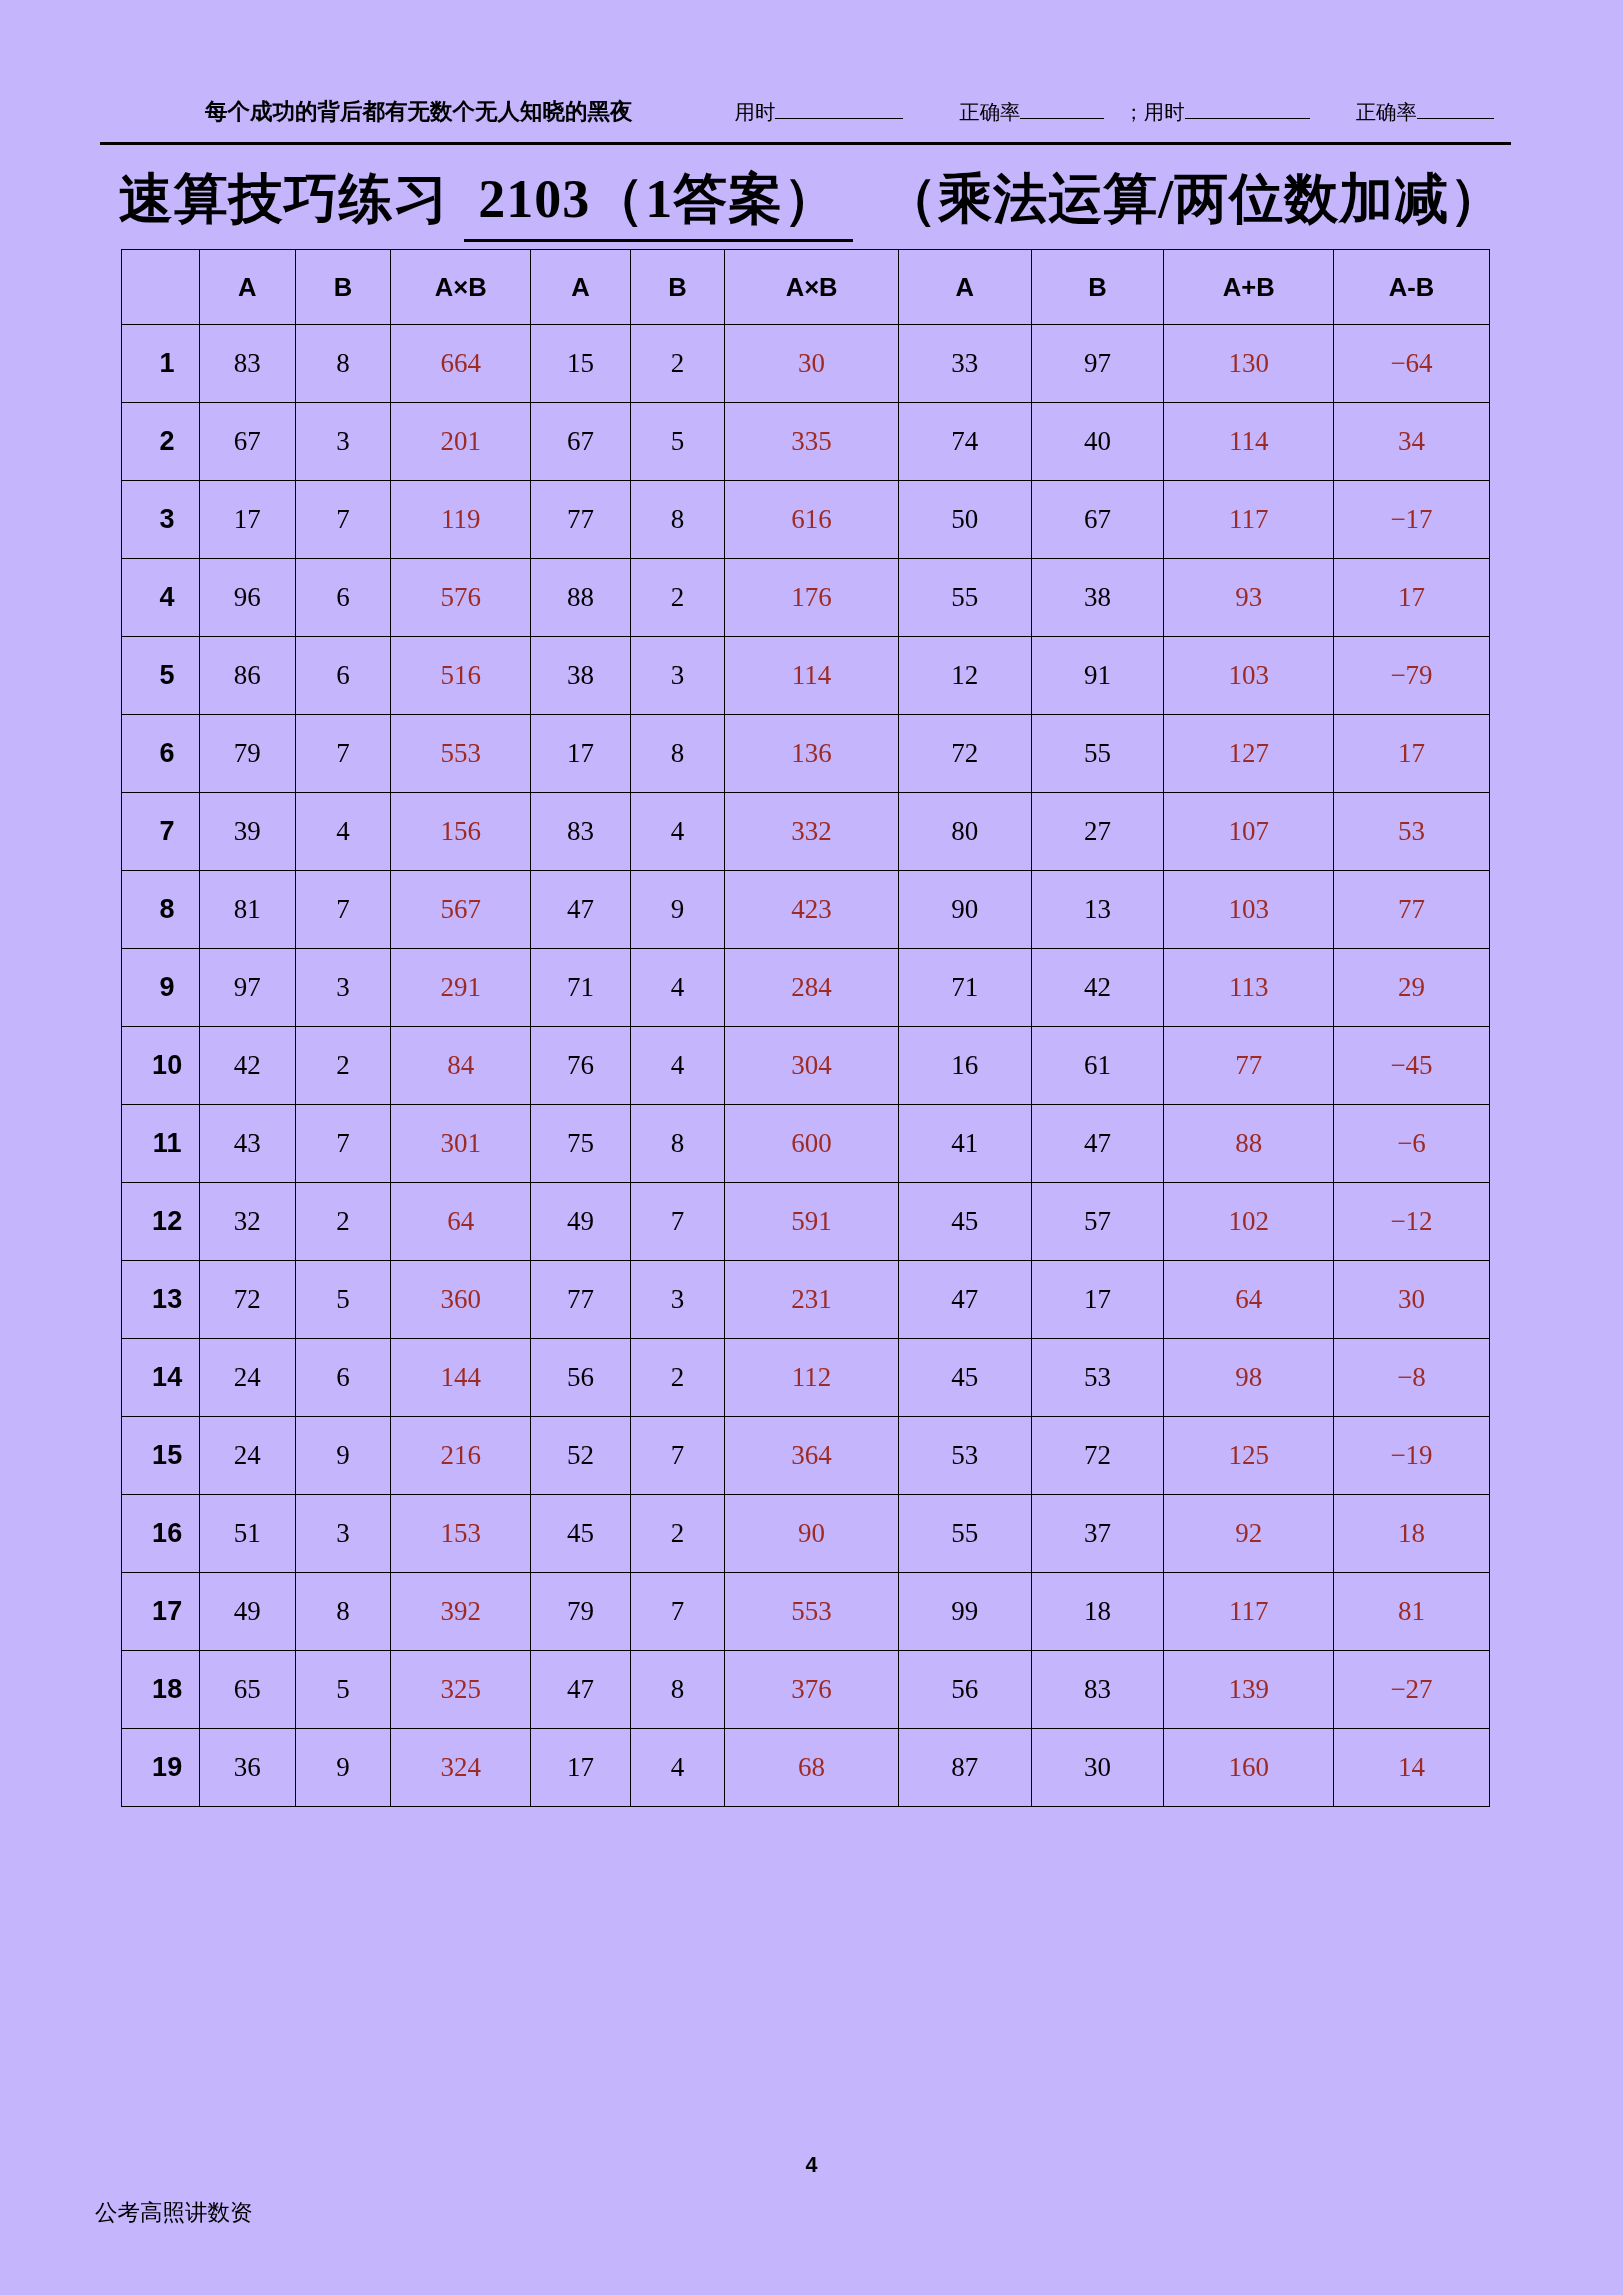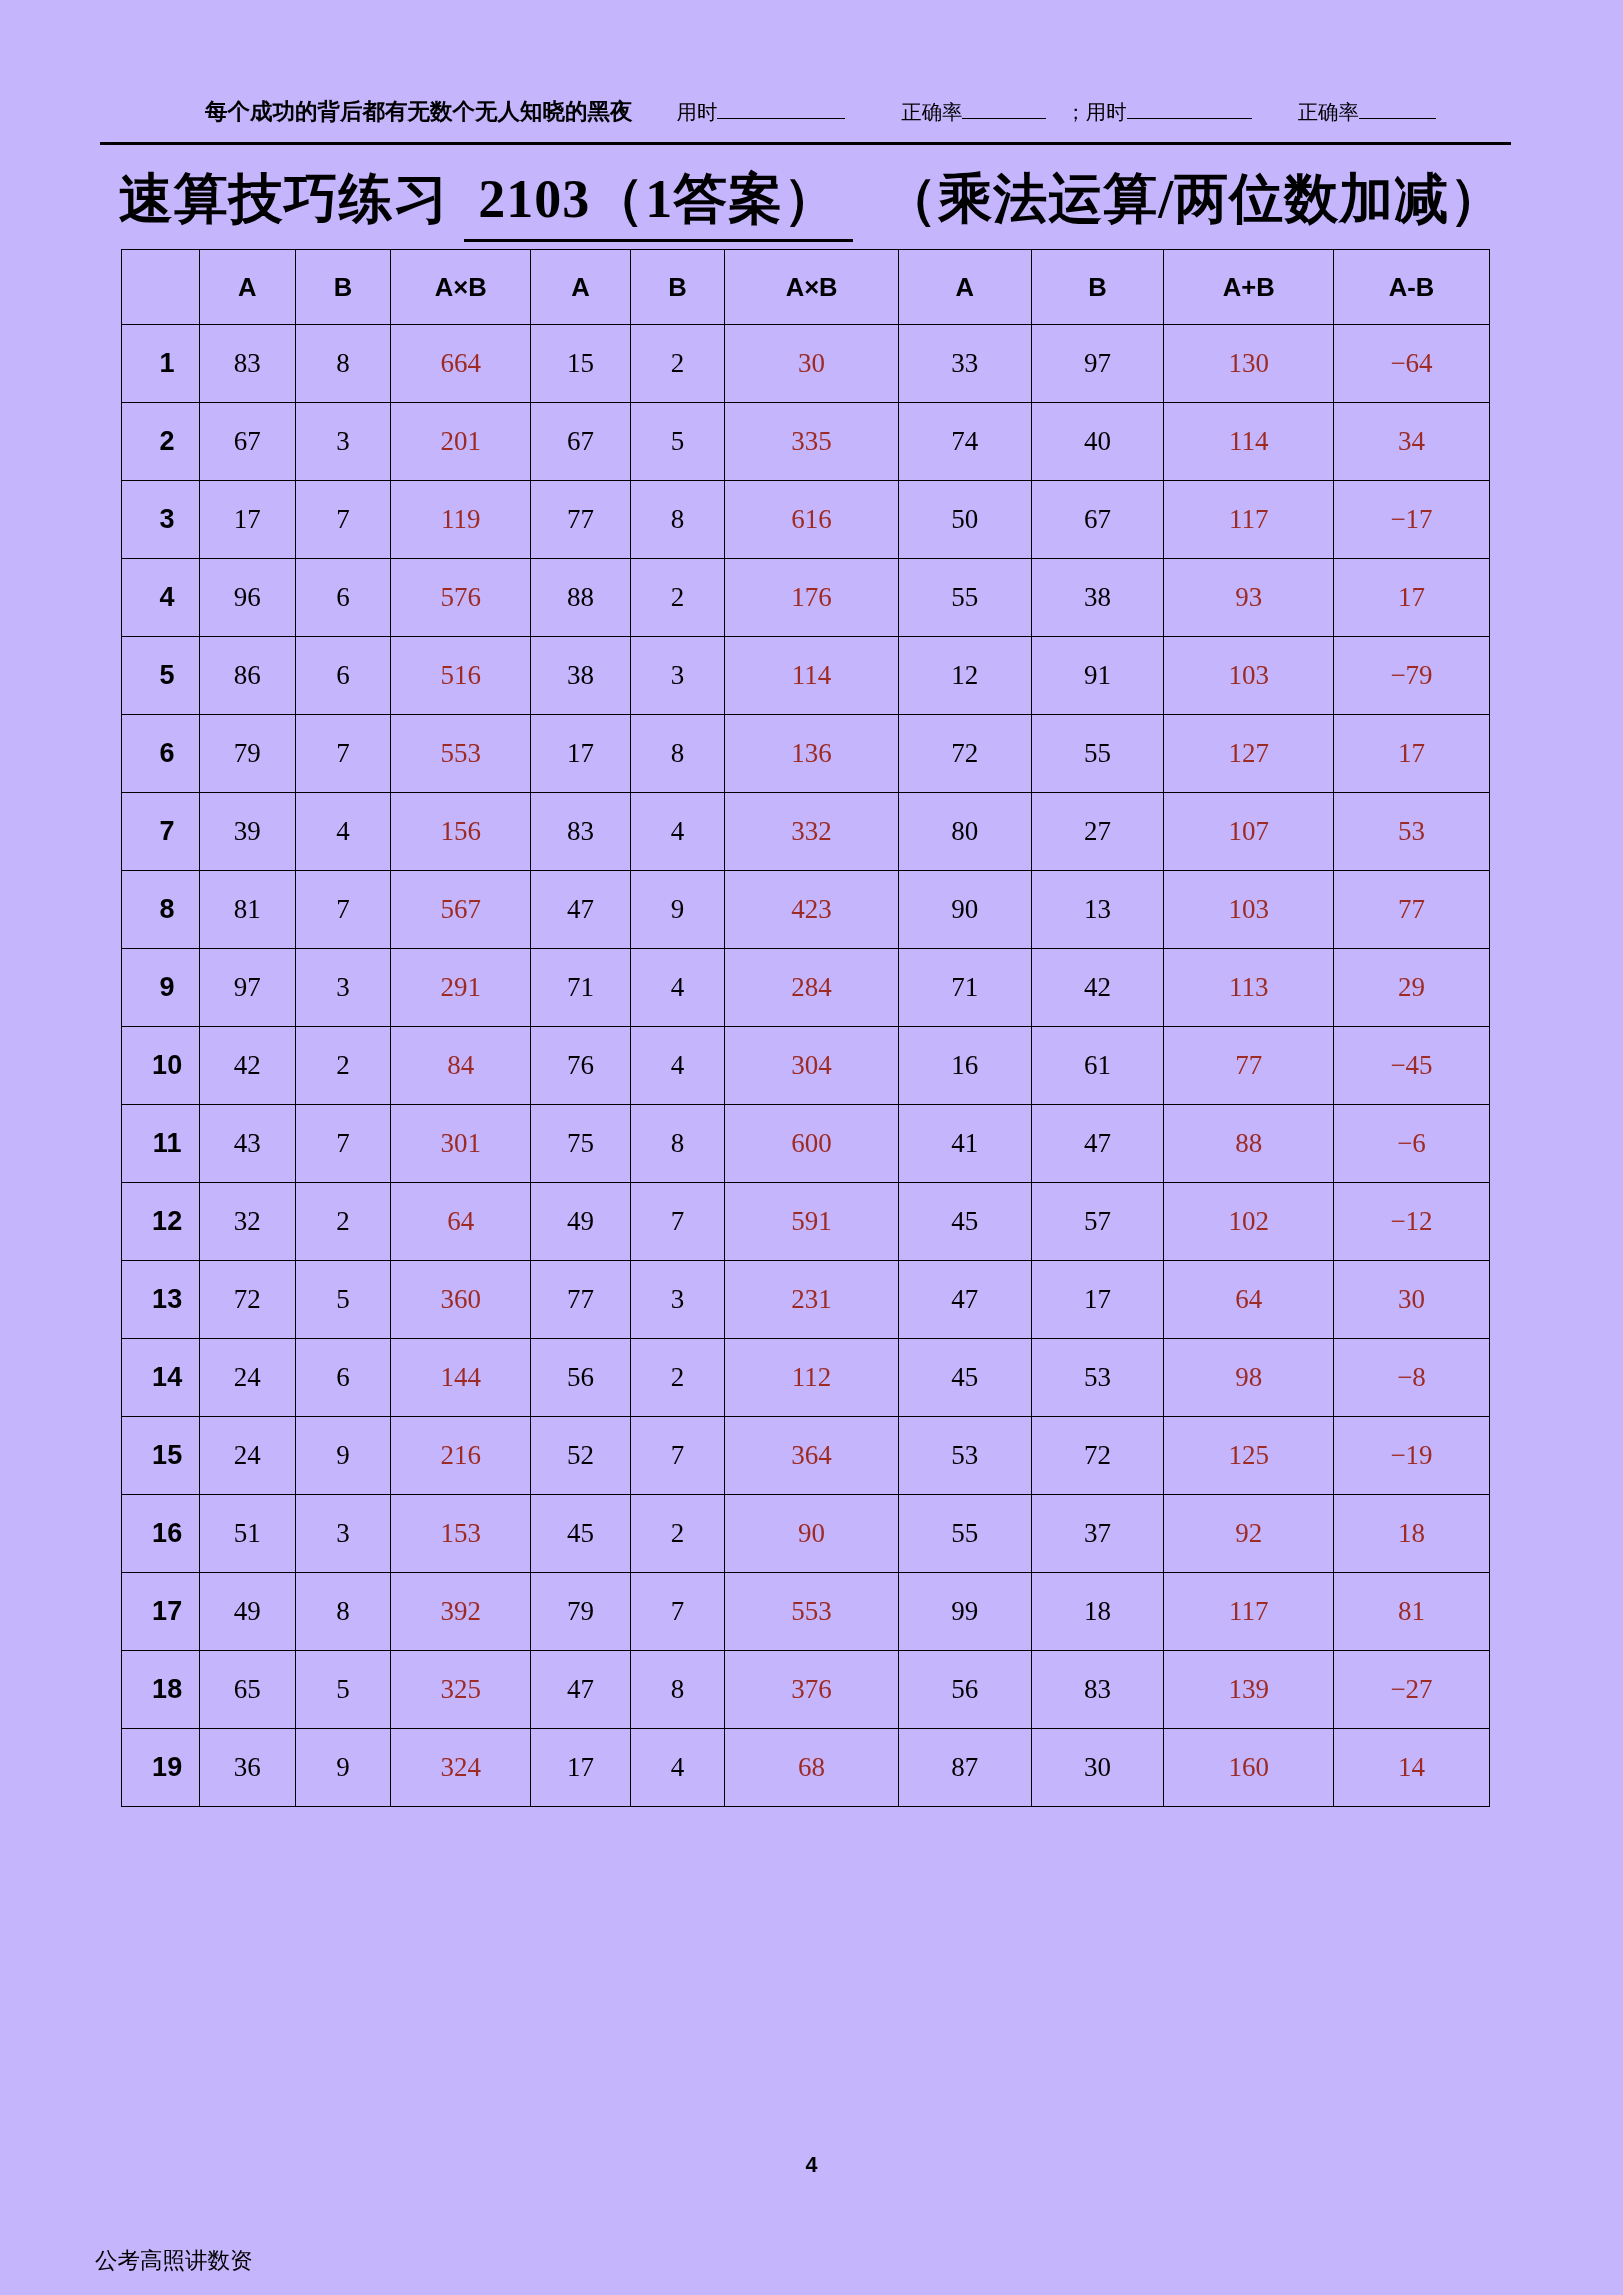--- a/index.html
+++ b/index.html
@@ -36,21 +36,21 @@
   .hfield {
     font-size: 20.4px;
     font-family: "Liberation Serif", serif;
   }
   .hfield .blank {
     display: inline-block;
     height: 0.85em;
     border-bottom: 1.5px solid #000;
     vertical-align: baseline;
   }
-  .hf1 { margin-left: 44px; }
+  .hf1 { margin-left: 102px; }
   .hf2 { margin-left: 56px; }
   .hf3 { margin-left: 19px;  }
   .hf4 { margin-left: 46px;  }
   .b1 { width: 128px; }
   .b2 { width: 84px; }
   .b3 { width: 125px; }
   .b4 { width: 77px; }
 
   .header-rule {
     position: absolute;
@@ -141,21 +141,20 @@
     text-align: center;
     font-family: "Liberation Sans", sans-serif;
     font-weight: bold;
     font-size: 21.5px;
   }
   .brand {
     position: absolute;
     top: 2197px;
     left: 95px;
     font-size: 22.5px;
-    margin-top: 48px;
   }
 </style>
 </head>
 <body>
 
 <div class="page">
 
   <div class="top-header">
     <span class="quote">每个成功的背后都有无数个无人知晓的黑夜</span>
     <span class="hfield hf1"><span>用时</span><span class="blank b1"></span></span>

